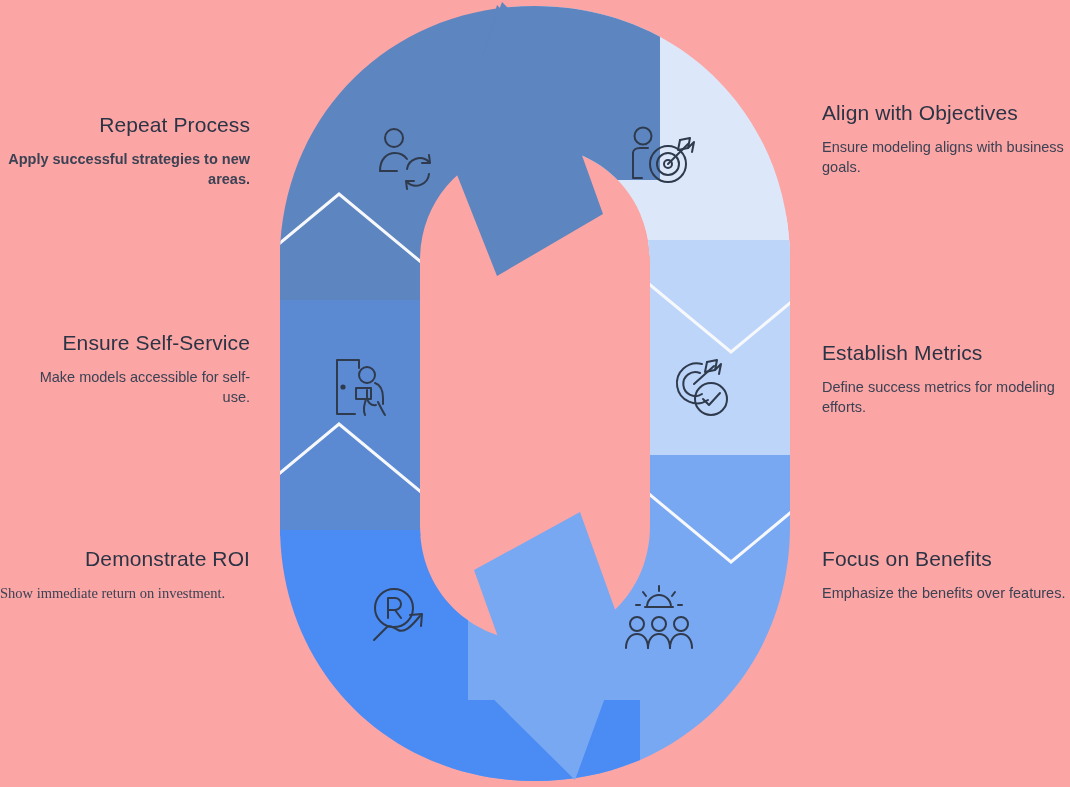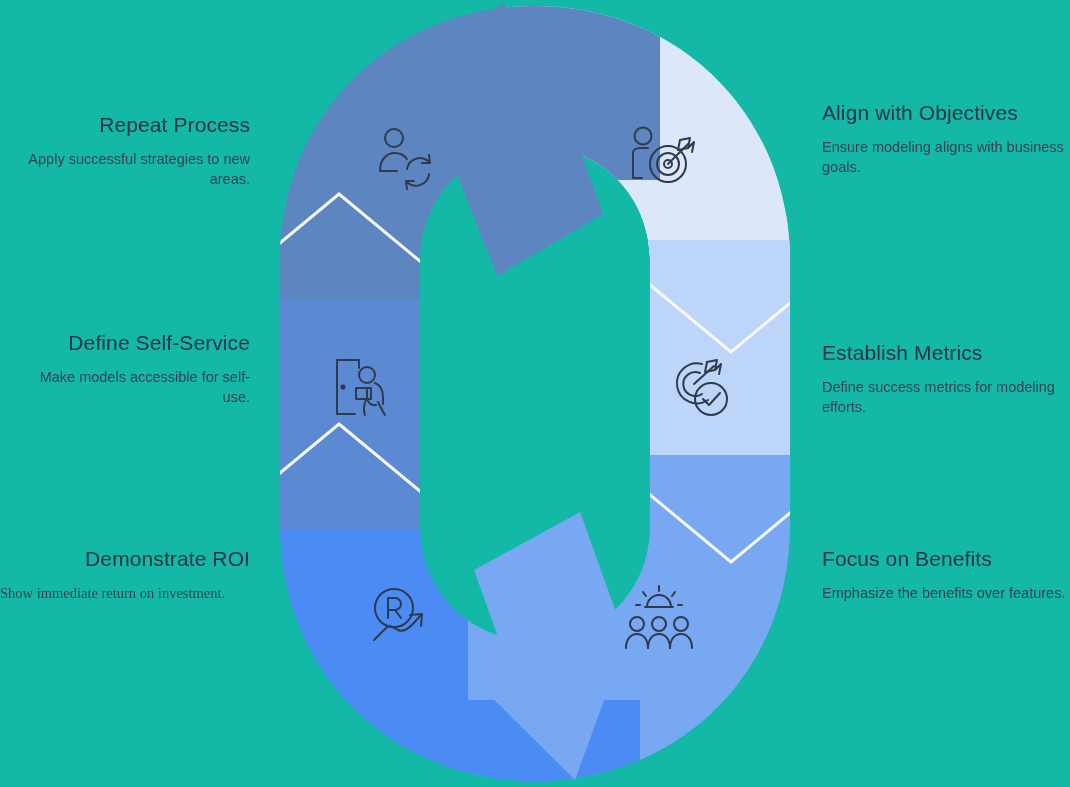--- a/index.html
+++ b/index.html
@@ -64,21 +64,21 @@
   #lbl-focus-benefits   { left: 822px; top: 546px; }
 
   
   #lbl-demonstrate-roi .label-desc { text-align: left; font-family: Liberation Serif, serif; }
 
   .seg-icon { pointer-events: none; }
 </style>
 </head>
 <body style="background: rgb(247, 248, 252);">
 
-<div id="stage" style="background: #14b8a6;">
+<div id="stage" style="background: #fca5a5;">
 
   <svg id="cycle-svg" viewBox="0 0 1070 787">
     <defs>
 
       <clipPath id="ringClip">
         <path d="
           M 535,6
           C 680,6 790,116 790,261
           L 790,526
           C 790,671 680,781 535,781
@@ -218,25 +218,25 @@
       <circle cx="57" cy="38" r="7"></circle>
       <path d="M 2,62 C 2,53 7,48 13,48 C 19,48 24,53 24,62"></path>
       <path d="M 24,62 C 24,53 29,48 35,48 C 41,48 46,53 46,62"></path>
       <path d="M 46,62 C 46,53 51,48 57,48 C 63,48 68,53 68,62"></path>
     </g>
 
   </svg>
 
   <div class="label-block left" id="lbl-repeat-process">
     <h2 class="label-title" style="color: rgb(43, 52, 69);">Repeat Process</h2>
-    <p class="label-desc" style="color: rgb(58, 66, 84);">Apply successful strategies to new areas.</p>
+    <p class="label-desc" style="color: rgb(58, 66, 84); font-weight: bold;">Apply successful strategies to new areas.</p>
   </div>
 
   <div class="label-block left" id="lbl-empower-self">
-    <h2 class="label-title" style="color: rgb(43, 52, 69);">Define Self-Service</h2>
+    <h2 class="label-title" style="color: rgb(43, 52, 69);">Ensure Self-Service</h2>
     <p class="label-desc" style="color: rgb(58, 66, 84); padding-left: 26px;">Make models accessible for self-use.</p>
   </div>
 
   <div class="label-block left" id="lbl-demonstrate-roi">
     <h2 class="label-title" style="color: rgb(43, 52, 69); margin-left: 28px;">Demonstrate ROI</h2>
     <p class="label-desc" style="color: rgb(58, 66, 84);">Show immediate return on investment.</p>
   </div>
 
   <div class="label-block right" id="lbl-align-objectives">
     <h2 class="label-title" style="color: rgb(43, 52, 69);">Align with Objectives</h2>

